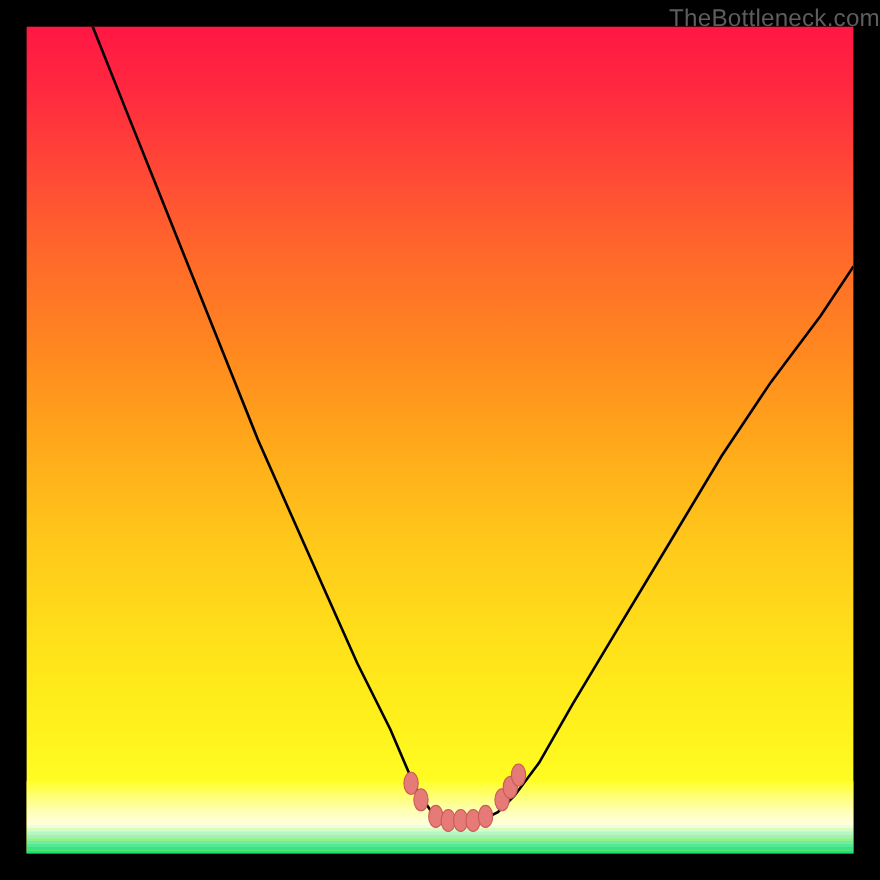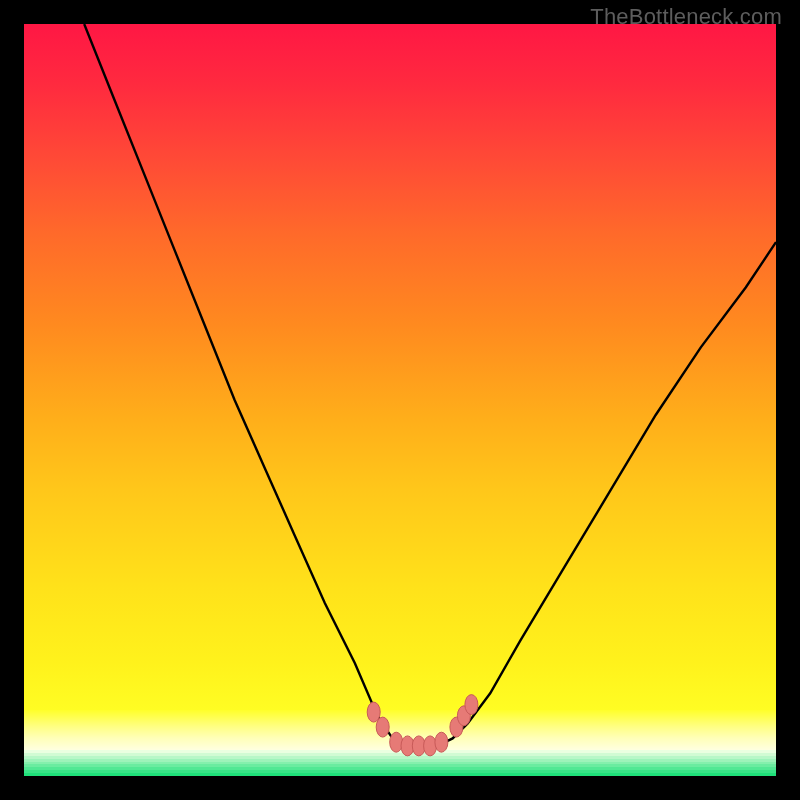--- a/index.html
+++ b/index.html
@@ -70,21 +70,21 @@
     height: 3px;
     width: 100%;
   }
   .curve-svg {
     position: absolute;
     inset: 0;
   }
   .watermark {
     position: absolute;
     top: 4px;
-    right: 18px;
+    right: 0;
     color: #5d5d5d;
     font-size: 22px;
     letter-spacing: 0.2px;
     user-select: none;
   }
 </style>
 </head>
 <body>
 
 <div class="stage">

